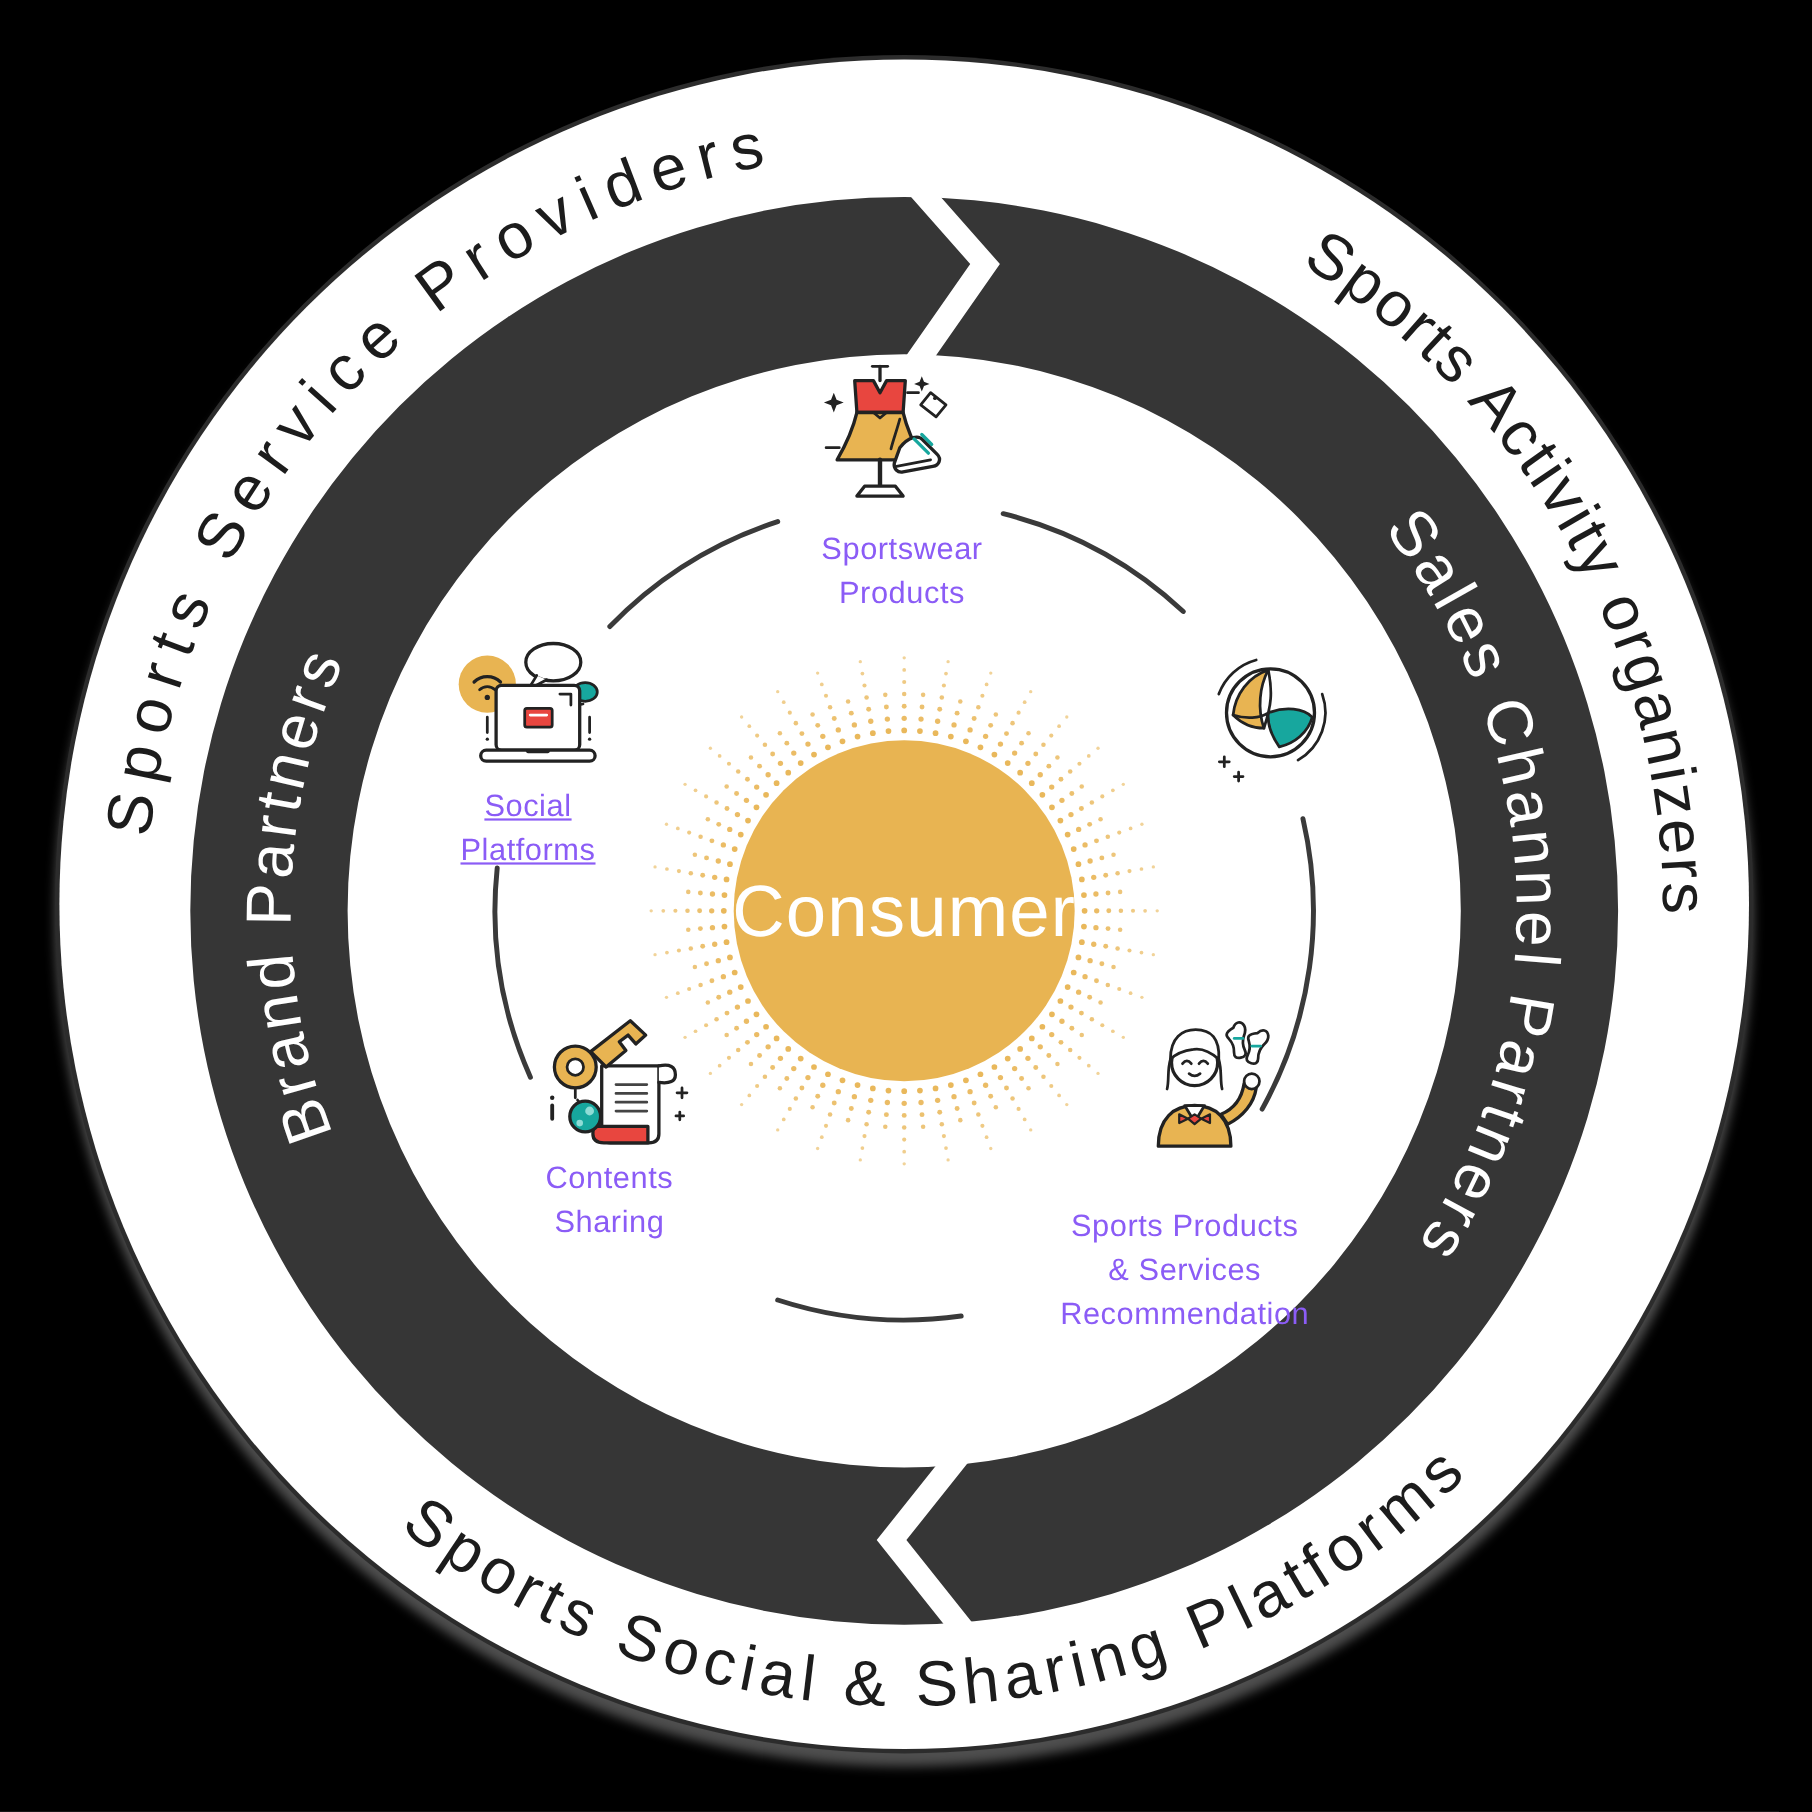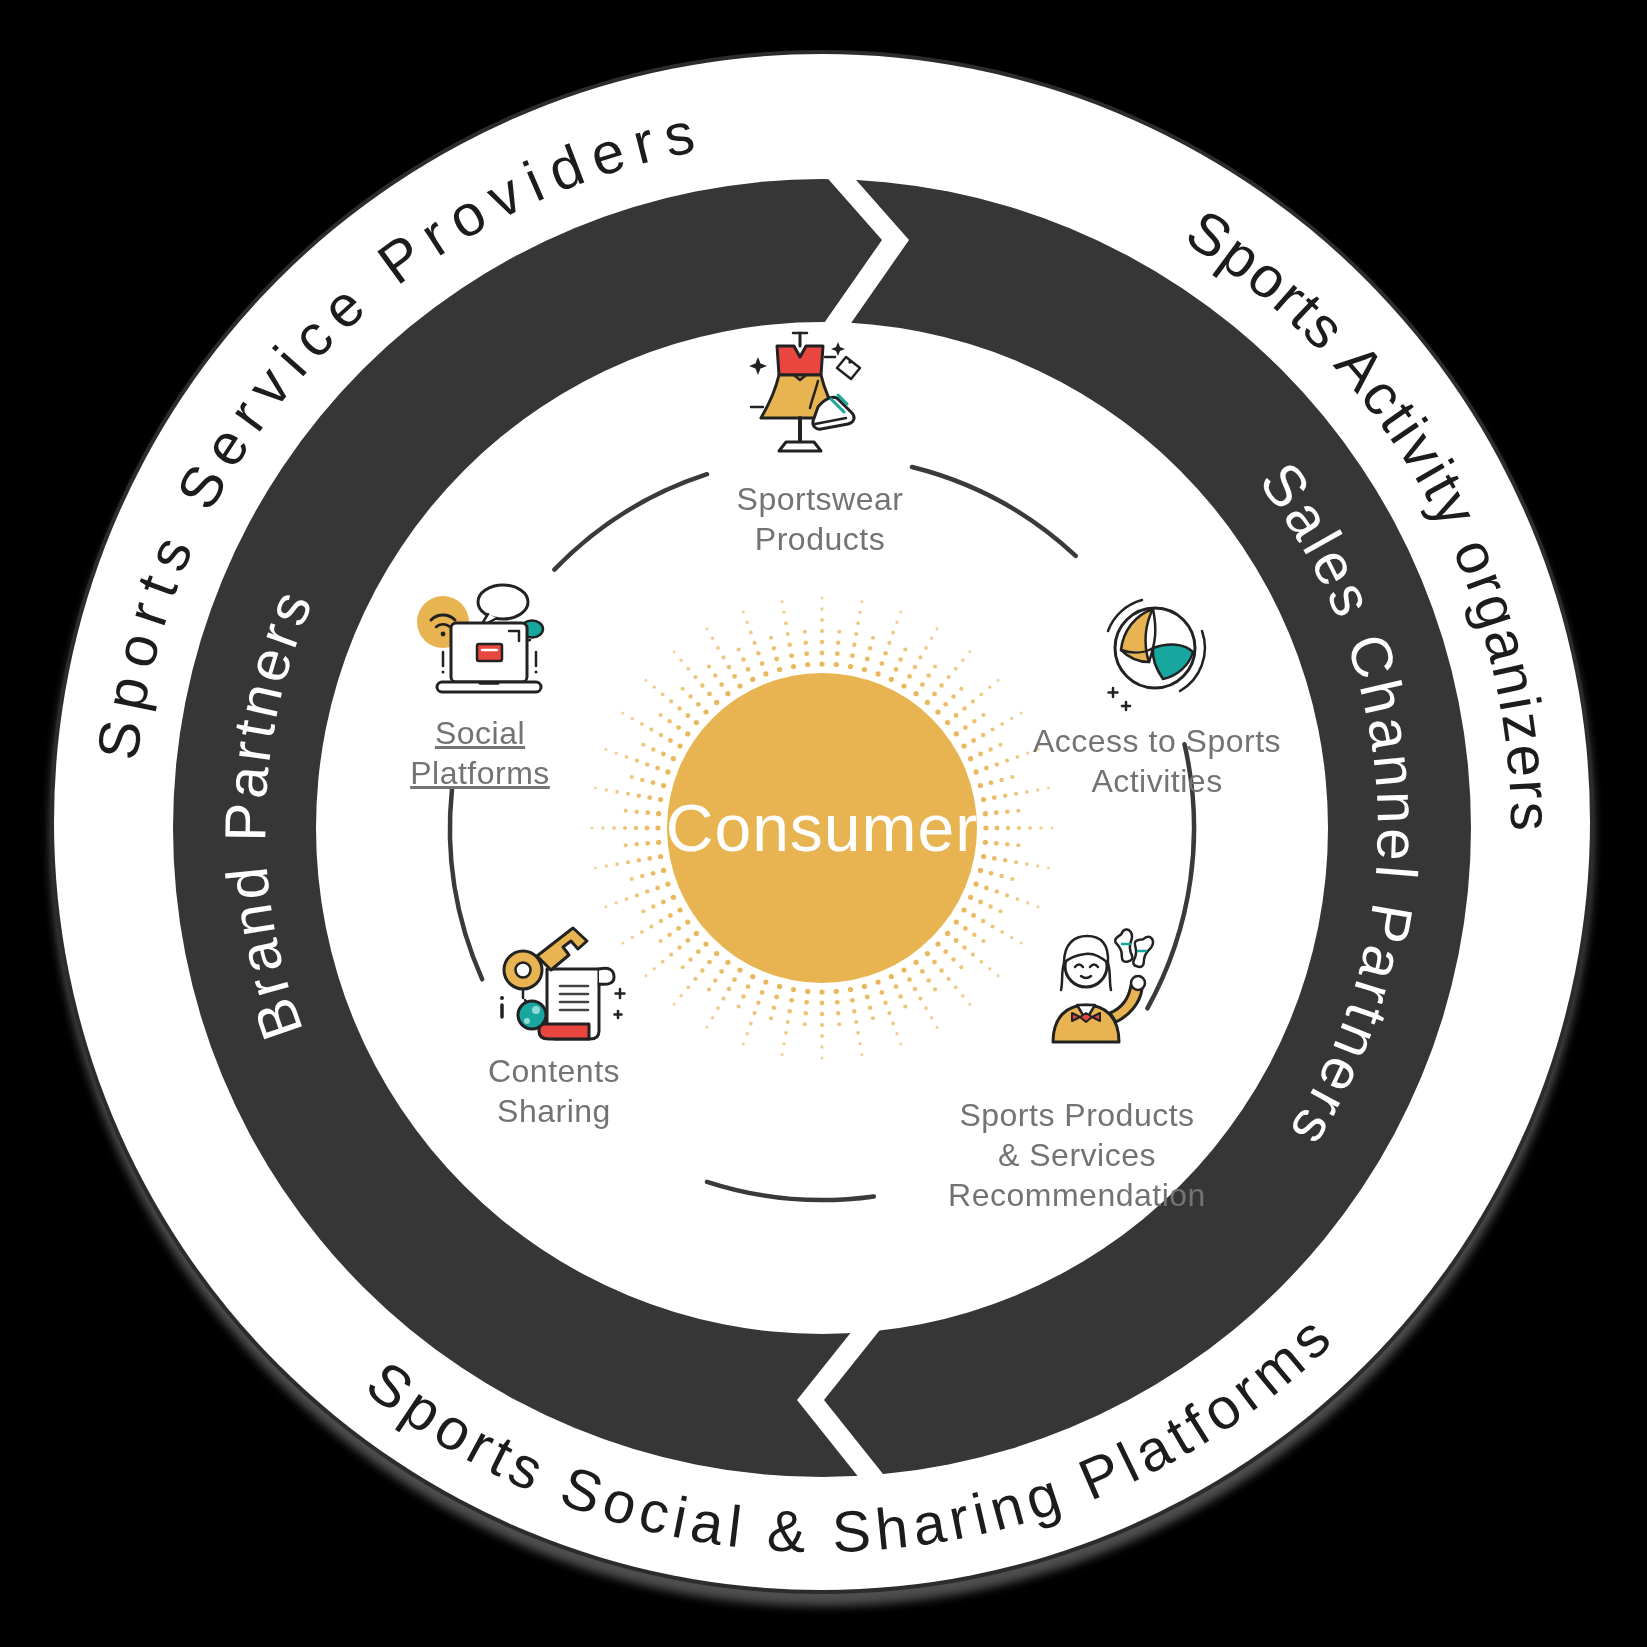--- a/index.html
+++ b/index.html
@@ -3,22 +3,22 @@
 <meta charset="utf-8">
 <style>
   html,body{margin:0;padding:0;background:#000;}
   body{width:1647px;height:1647px;position:relative;overflow:hidden;
        font-family:"Liberation Sans","DejaVu Sans",sans-serif;}
   .stage{position:absolute;left:0;top:0;width:1647px;height:1647px;}
   .disc{position:absolute;left:54px;top:54px;width:1536px;height:1536px;border-radius:50%;
         background:#ffffff;
         box-shadow:0 0 0 4px #2c2c2c, 0 12px 10px 4px rgba(105,105,105,0.75);}
   svg.overlay{position:absolute;left:0;top:0;}
-  .item-label{position:absolute;width:440px;text-align:center;color:#737373;
-              font-size:32px;line-height:40px;letter-spacing:0.5px;}
+  .item-label{position:absolute;width:440px;text-align:center;color:#8b5cf6;
+              font-size:28px;line-height:40px;letter-spacing:0.5px;}
   .item-icon{position:absolute;}
   .ring-text{fill:#ffffff;font-size:58px;font-weight:400;}
   .outer-text{fill:#1c1c1c;font-size:58px;font-weight:400;}
 </style>
 </head>
 <body>
 
 <div class="stage">
 
   <div class="disc"></div>
@@ -571,24 +571,20 @@
         <rect x="34" y="102" width="104" height="10" rx="5" fill="#fff"></rect>
         <path d="M77,103 h18" stroke-width="3.5" fill="none"></path>
       </g>
     </svg>
   </div>
 
   <div class="item-label" style="left:600px;top:479px;">
     <span style="display:block">Sportswear</span>
     <span style="display:block">Products</span>
   </div>
-  <div class="item-label" style="left:937px;top:721px;">
-    <span style="display:block">Access to Sports</span>
-    <span style="display:block">Activities</span>
-  </div>
   <div class="item-label" style="left:857px;top:1051px;margin-top:44px;">
     <span style="display:block">Sports Products</span>
     <span style="display:block">&amp; Services</span>
     <span style="display:block">Recommendation</span>
   </div>
   <div class="item-label" style="left:334px;top:1051px;">
     <span style="display:block">Contents</span>
     <span style="display:block">Sharing</span>
   </div>
   <div class="item-label" style="left:260px;top:713px;text-decoration:underline;">

